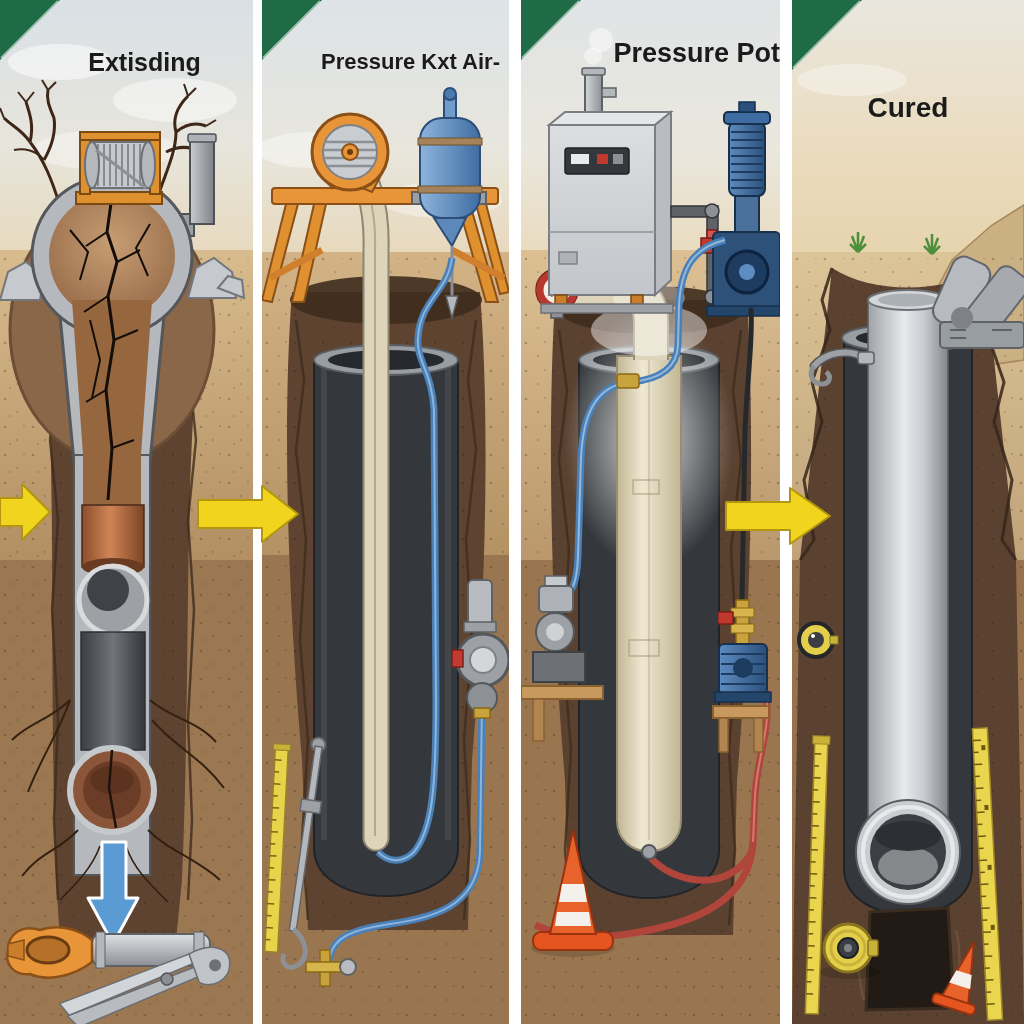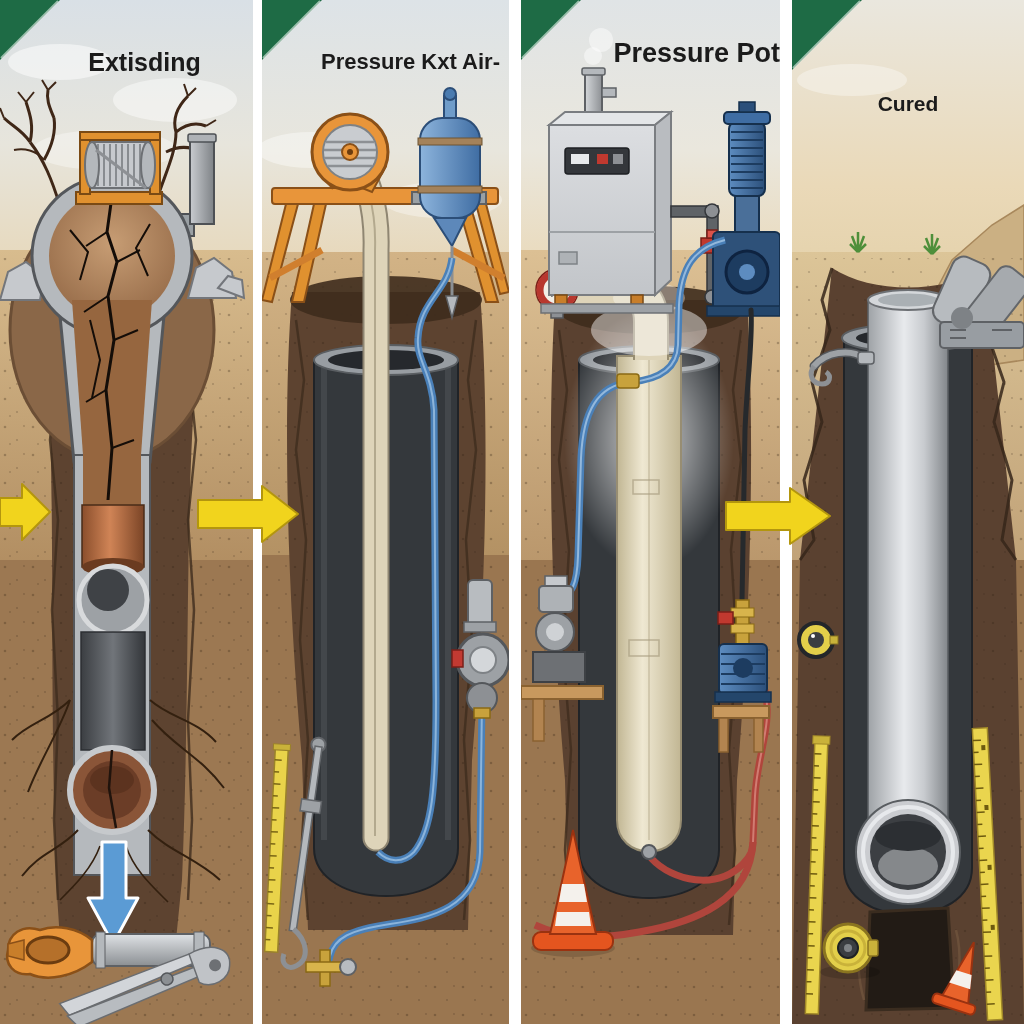--- a/index.html
+++ b/index.html
@@ -9,21 +9,21 @@
   #panel-1{left:0;width:253px;}
   #panel-2{left:262px;width:247px;}
   #panel-3{left:521px;width:259px;}
   #panel-4{left:792px;width:232px;}
   .art{position:absolute;left:0;top:0;}
   .title{position:absolute;margin:0;color:#1b1b1b;font-weight:bold;line-height:1.12;z-index:5;}
   #t1{left:0;right:0;top:48px;text-align:center;font-size:25px;padding-left:36px;}
   #t2{right:9px;top:50px;text-align:right;font-size:22px;}
   #t2 span{display:block;}
   #t3{left:0;right:0;top:38px;text-align:right;font-size:27px;margin-left:48px;}
-  #t4{left:0;right:0;top:92px;text-align:center;font-size:21px;}
+  #t4{left:0;right:0;top:92px;text-align:center;font-size:28px;}
   #arrow-overlay{position:absolute;left:0;top:0;z-index:8;pointer-events:none;}
 </style>
 </head>
 <body>
 
 <div id="canvas">
 
   <section class="panel" id="panel-1">
     <h2 class="title" id="t1">Extisding</h2>
     <svg class="art" width="253" height="1024" viewBox="0 0 253 1024">

